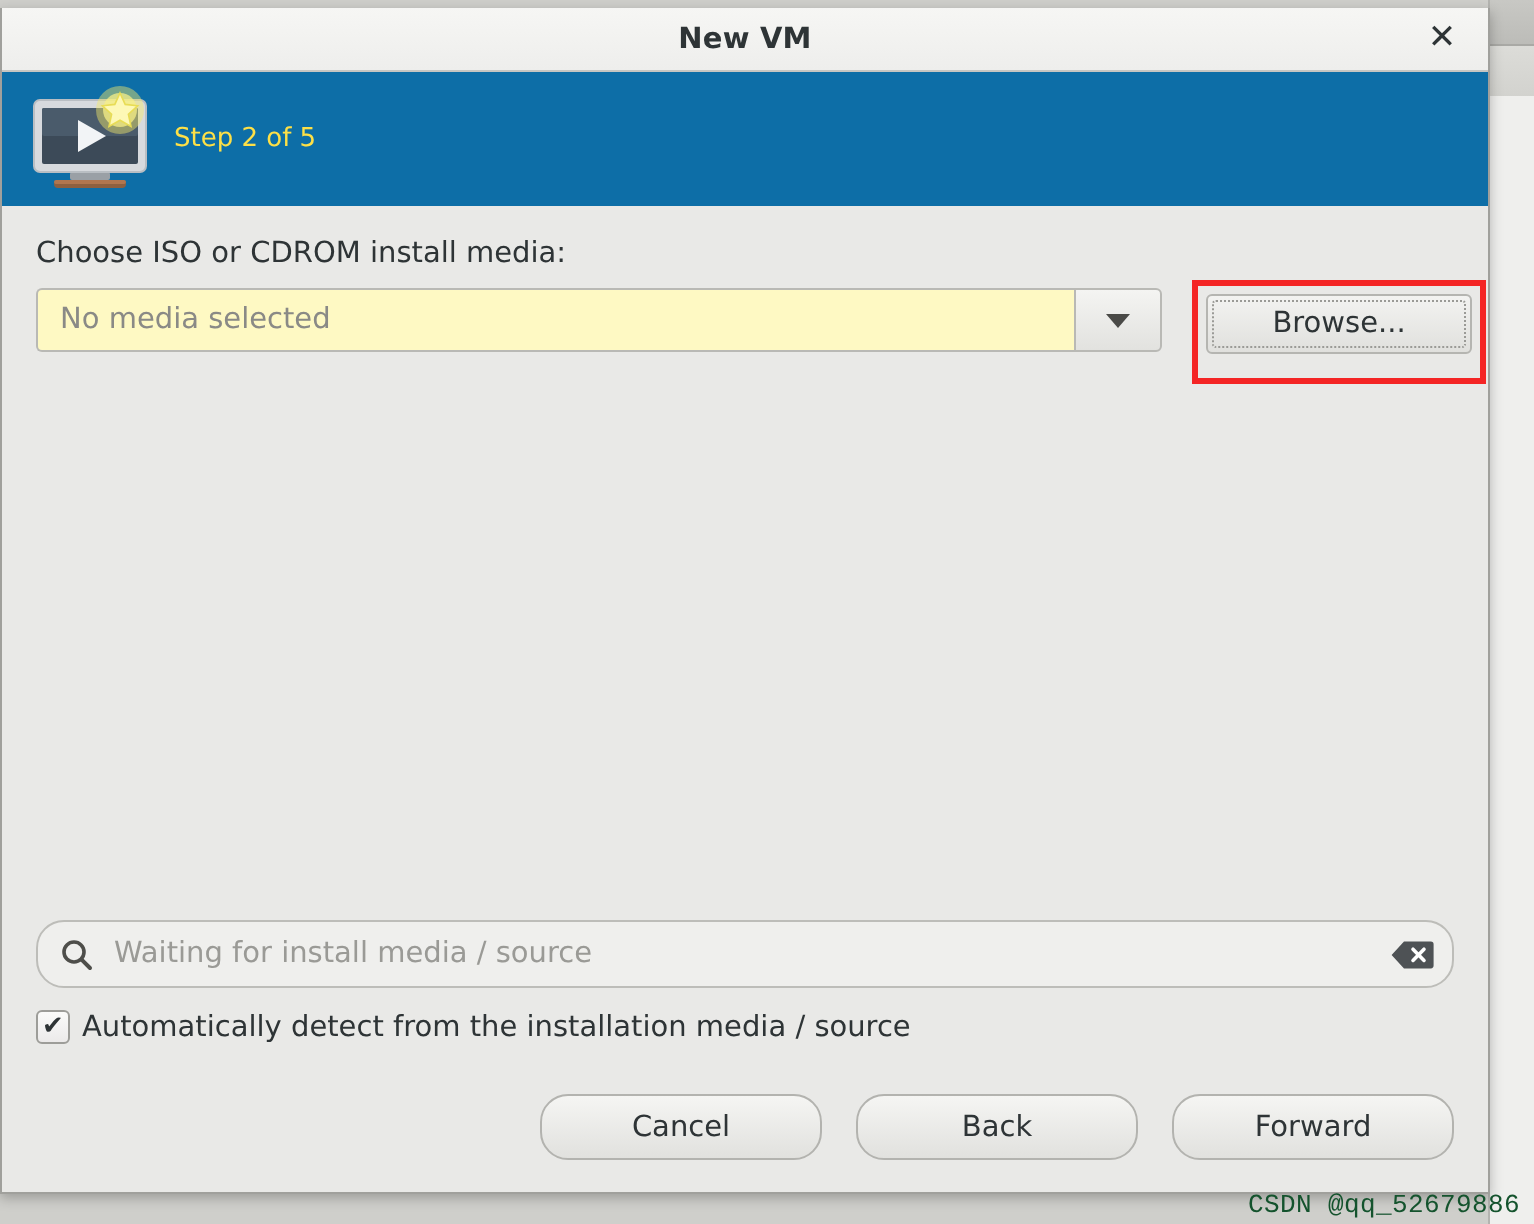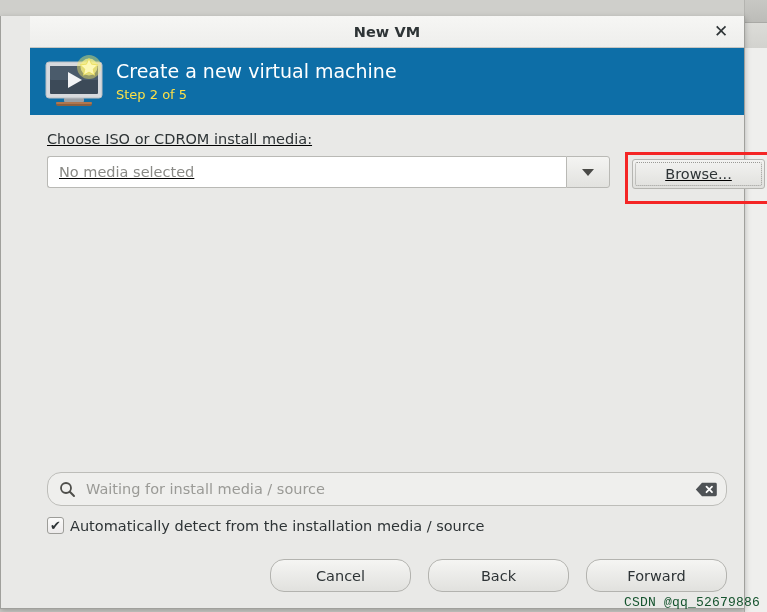--- a/index.html
+++ b/index.html
@@ -46,29 +46,28 @@
     left: 0;
     right: 0;
     bottom: 0;
     background: #efefed;
   }
 
   
   #dialog {
     position: absolute;
     left: 0;
-    top: 16px;
+    top: 4px;
     width: 745px;
     height: 593px;
     background: #e9e9e7;
     border: 1px solid #a0a09c;
     border-top: none;
     box-sizing: border-box;
     box-shadow: 0 2px 6px rgba(0,0,0,0.25);
-    padding-left: 29px;
   }
 
   
   #titlebar {
     position: relative;
     height: 31px;
     background: linear-gradient(#f6f6f4, #eeeeec);
     border-bottom: 1px solid #c6c6c2;
     display: flex;
     align-items: center;
@@ -125,39 +124,38 @@
     font-size: 13px;
     line-height: 19px;
   }
 
   
   #content {
     position: relative;
     height: calc(593px - 31px - 67px);
     padding: 16px 17px 0 17px;
     box-sizing: border-box;
-    text-decoration: underline;
   }
   .label {
     font-size: 14.5px;
     color: #2e3436;
     margin-bottom: 9px;
   }
 
   
   #media-row { display: flex; align-items: stretch; }
   #media-combo {
     display: flex;
     flex: 0 0 auto;
     width: 563px;
     height: 32px;
   }
   #media-entry {
     flex: 1;
-    background: #ffffff;
+    background: #fef9c3;
     border: 1px solid #b9b9b5;
     border-right: none;
     border-radius: 3px 0 0 3px;
     display: flex;
     align-items: center;
     padding-left: 11px;
     box-sizing: border-box;
     font-size: 14.5px;
     color: #8a8a86;
   }
@@ -328,21 +326,20 @@
         <rect x="8" y="12" width="48" height="14" rx="1" fill="#4a5b6b"></rect>
 
         <polygon points="26,18 40,26 26,34" fill="#f2f4f6"></polygon>
 
         <circle cx="47" cy="13" r="12" fill="#f5e96a" opacity="0.45"></circle>
         <circle cx="47" cy="13" r="8.5" fill="#f7ef87" opacity="0.75"></circle>
         <polygon points="47,4.5 49.6,10.2 55.8,10.9 51.2,15.1 52.5,21.2 47,18.1 41.5,21.2 42.8,15.1 38.2,10.9 44.4,10.2" fill="#fdf8b6" stroke="#e8dc55" stroke-width="0.8"></polygon>
       </svg>
     </div>
     <div id="header-text">
-      <div id="header-title">Create a new virtual machine</div>
       <div id="header-step">Step 2 of 5</div>
     </div>
   </div>
 
   <div id="content">
 
     <div class="label">Choose ISO or CDROM install media:</div>
 
     <div id="media-row">
       <div id="media-combo">

